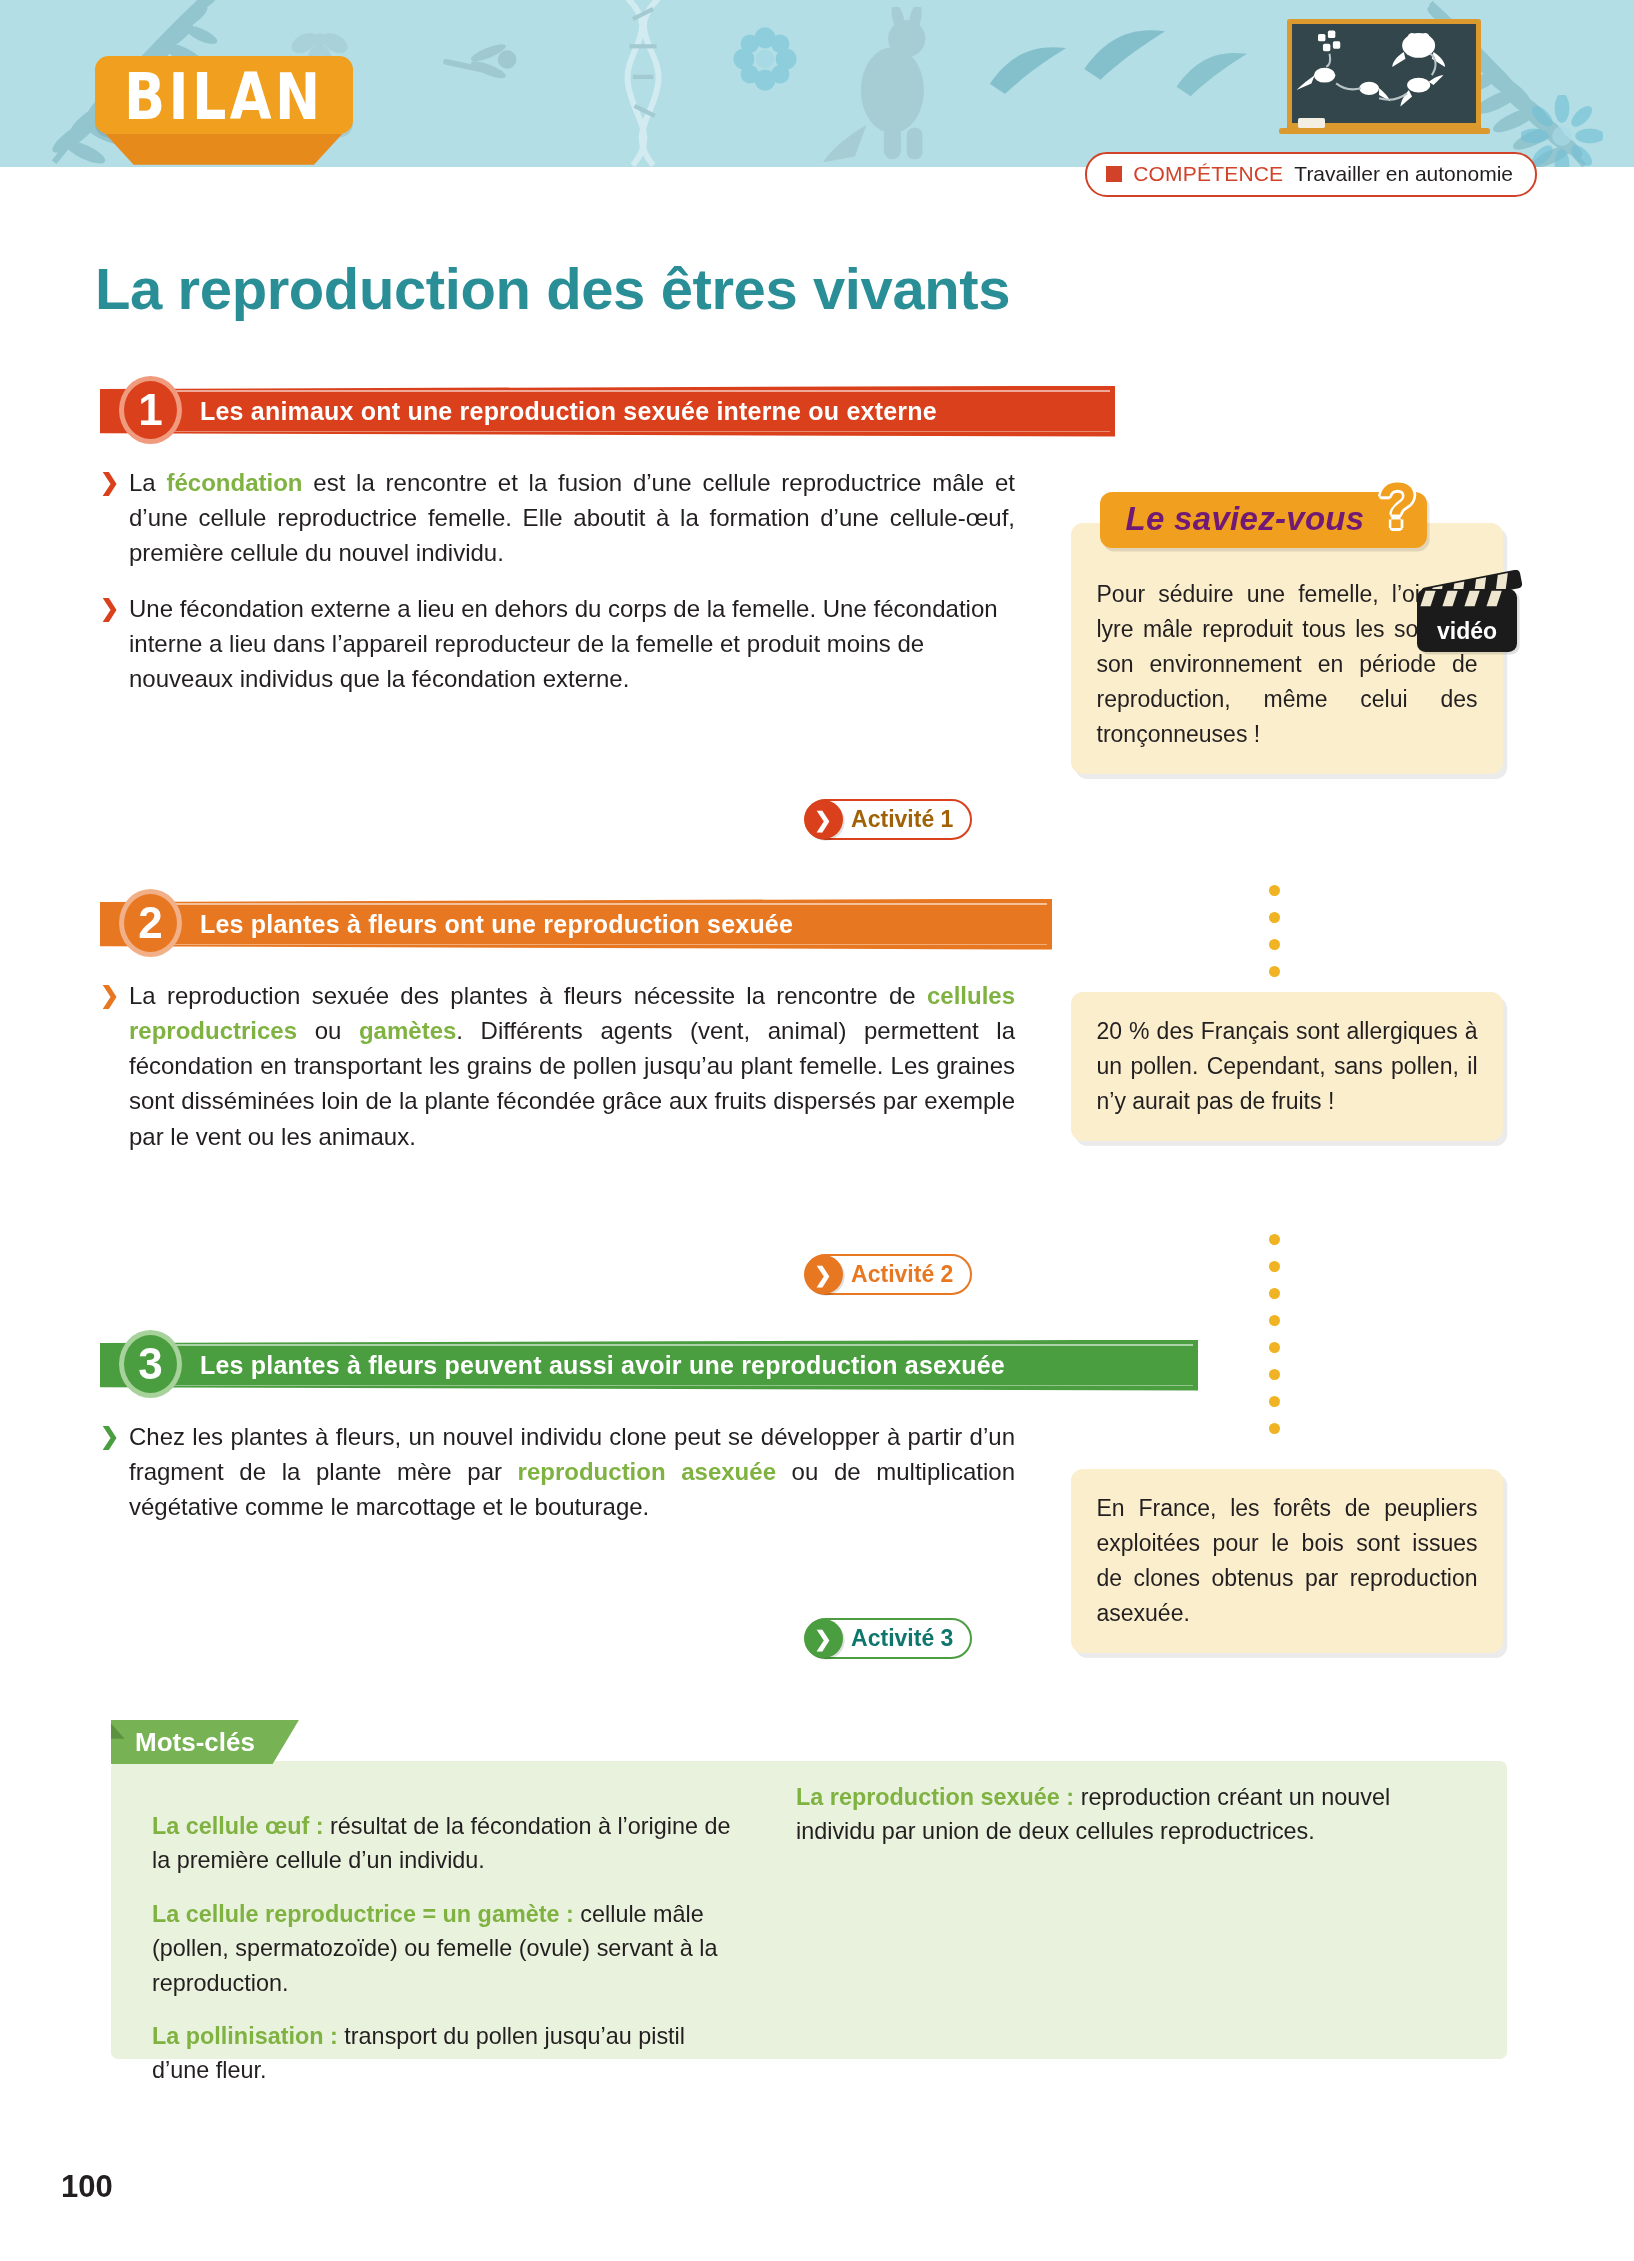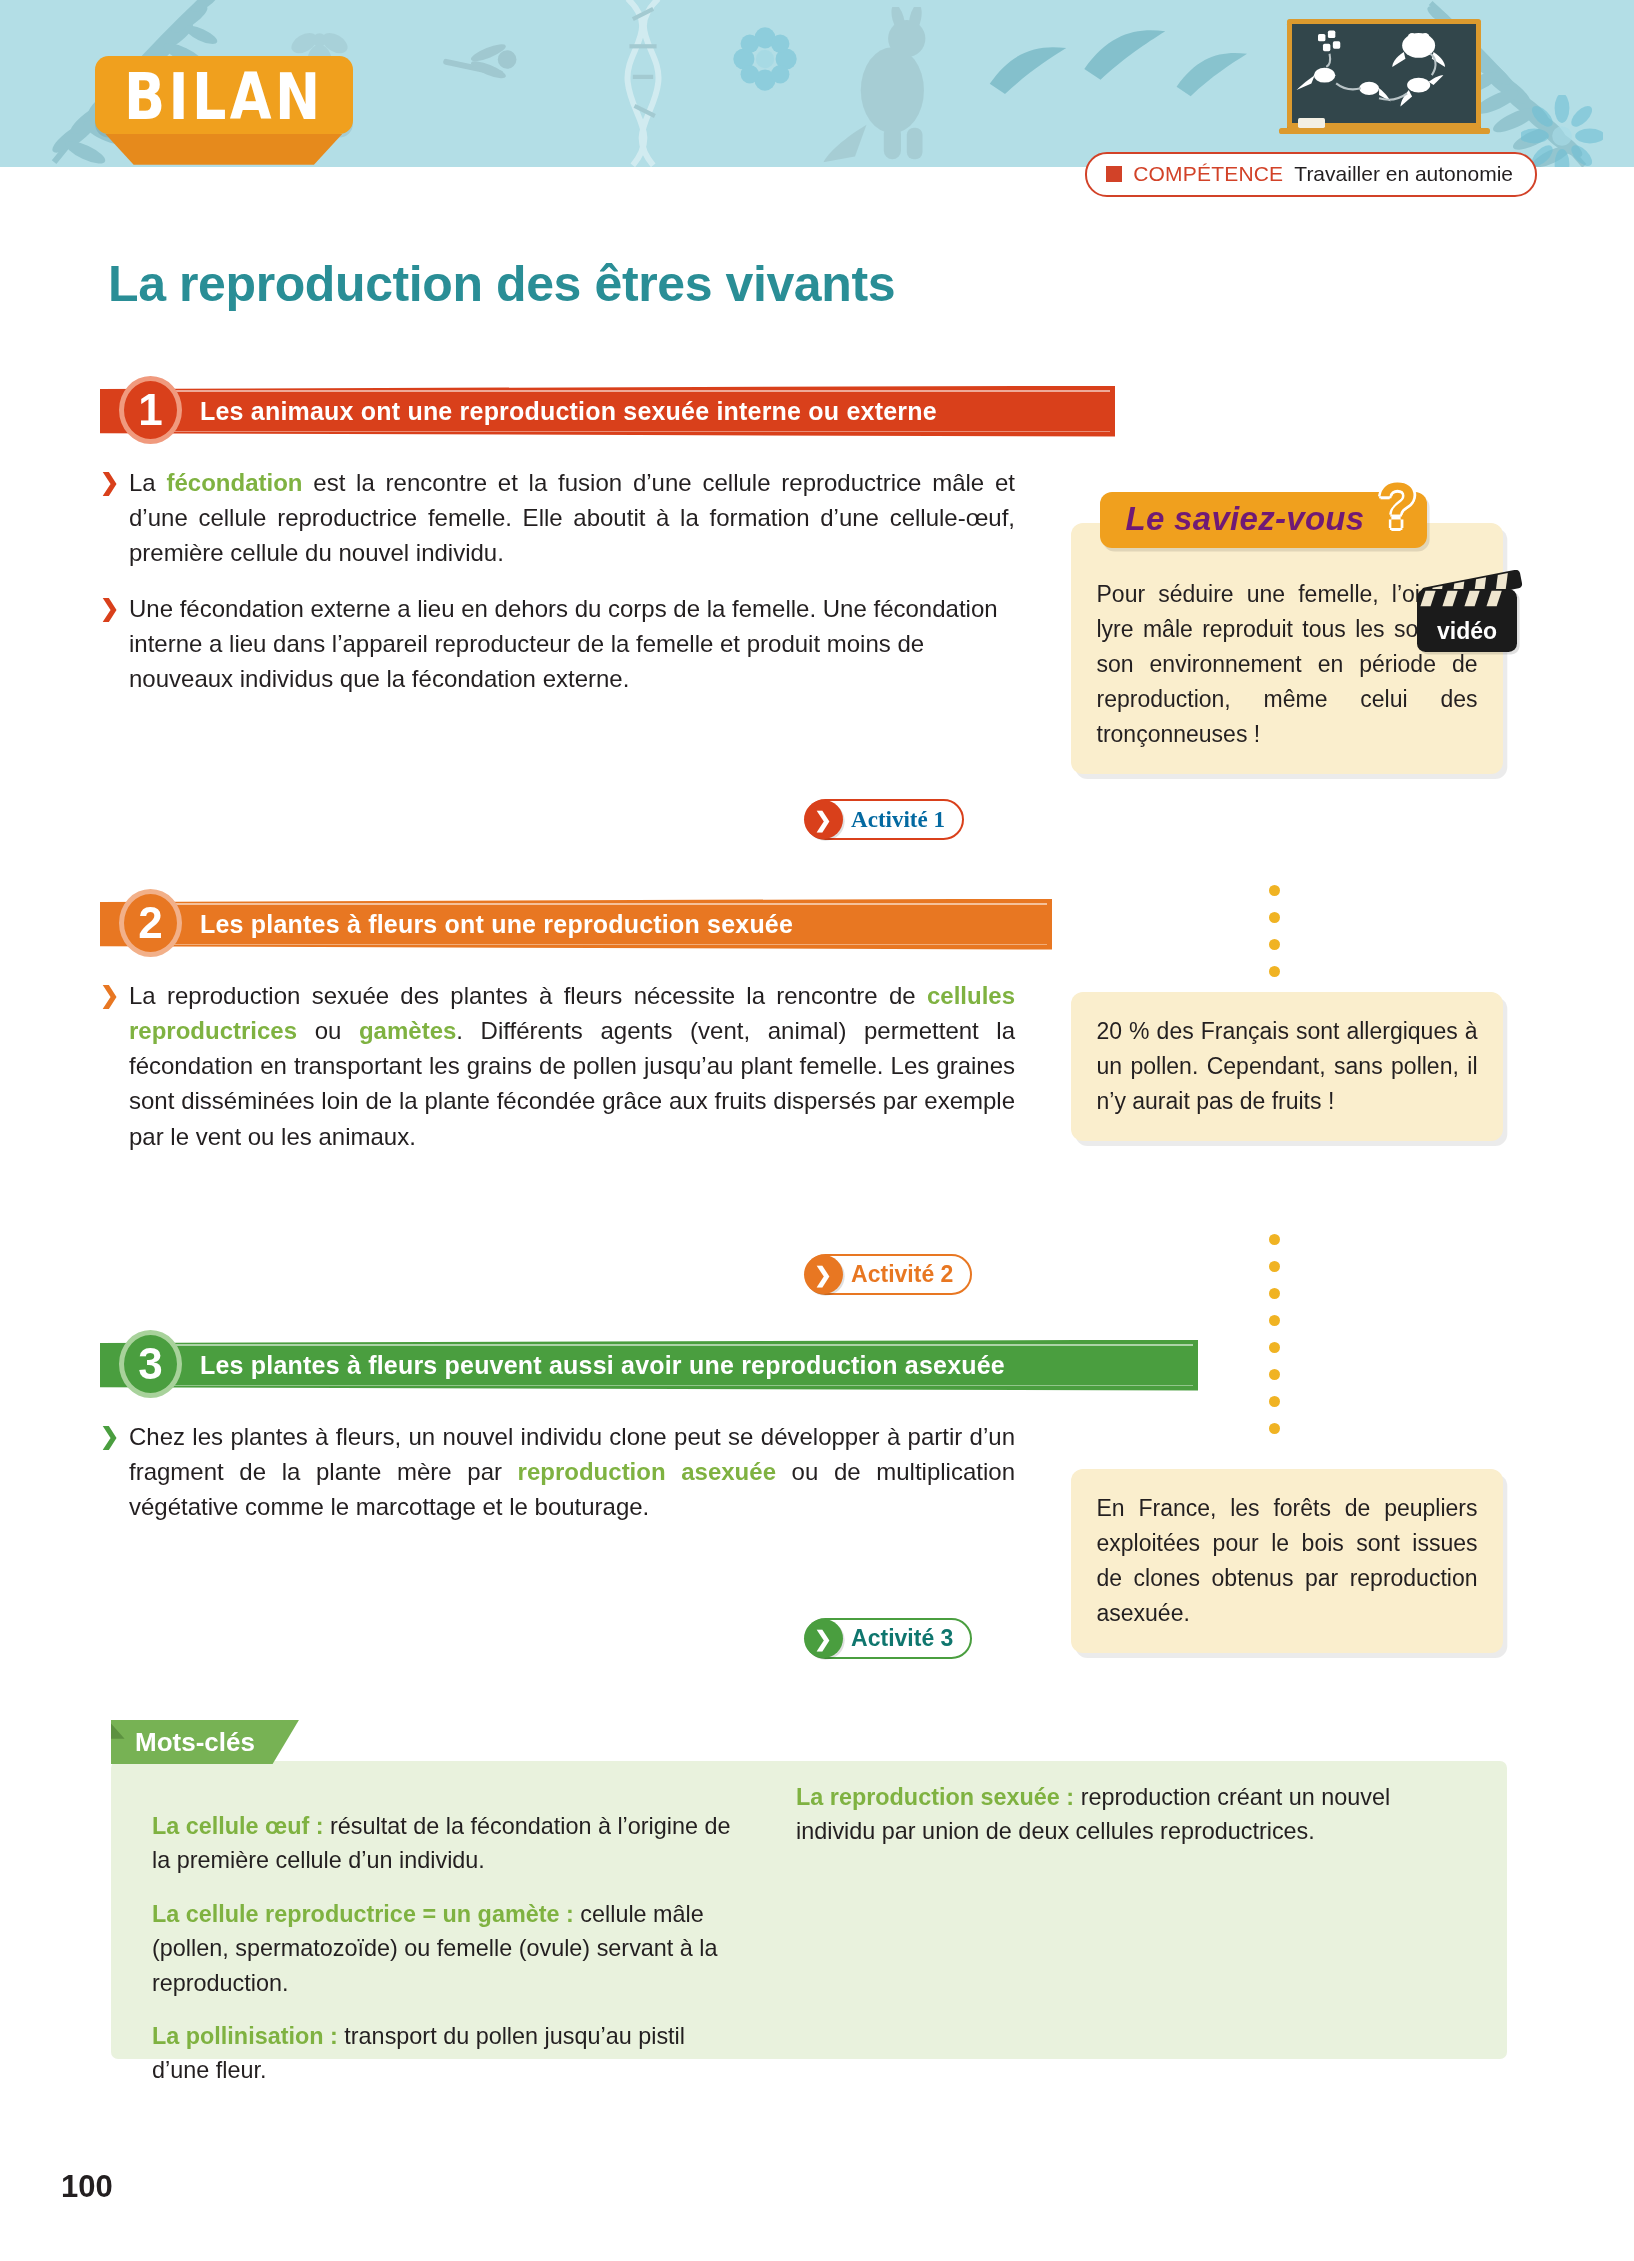--- a/index.html
+++ b/index.html
@@ -92,22 +92,22 @@
     font-size: 21px;
     white-space: nowrap;
     z-index: 5;
   }
   .comp-square { width: 16px; height: 16px; background: #d24228; display:inline-block;}
   .comp-key { color: #d24228; font-weight: normal; letter-spacing: 0.2px; }
   .comp-val { color: #231f20; }
 
   
   .page-title {
-    position: absolute; left: 108px; top: 247px;
-    font-size: 50px; font-weight: bold;
+    position: absolute; left: 95px; top: 247px;
+    font-size: 58px; font-weight: bold;
     color: #2a8e96;
     letter-spacing: -0.4px;
     margin-top: 8px;
   }
 
   
   .section { position: absolute; }
   .banner {
     position: relative;
     height: 56px;
@@ -181,21 +181,21 @@
   .act-circle {
     width: 39px; height: 39px; border-radius: 50%;
     margin-left: -3.4px; margin-right: 8.5px;
     display:flex; align-items:center; justify-content:center;
     color: #fff; font-size: 21px; font-weight: bold;
     box-shadow: 1.7px 1.7px 0 rgba(0,0,0,.12);
   }
   .act-label { font-weight: bold; font-size: 23px; }
   .a-red { border-color: #d9401b; }
   .a-red .act-circle { background: #d9401b; }
-  .a-red .act-label { color: #0369a1; font-family: Liberation Serif, serif; }
+  .a-red .act-label { color: #a16207; }
   .a-orange { border-color: #e87722; }
   .a-orange .act-circle { background: #e87722; }
   .a-orange .act-label { color: #e87722; }
   .a-green { border-color: #4a9e3f; }
   .a-green .act-circle { background: #4a9e3f; }
   .a-green .act-label { color: #0f766e; }
 
   
   .sv-header {
     position: absolute; left: 1100px; top: 492px;

